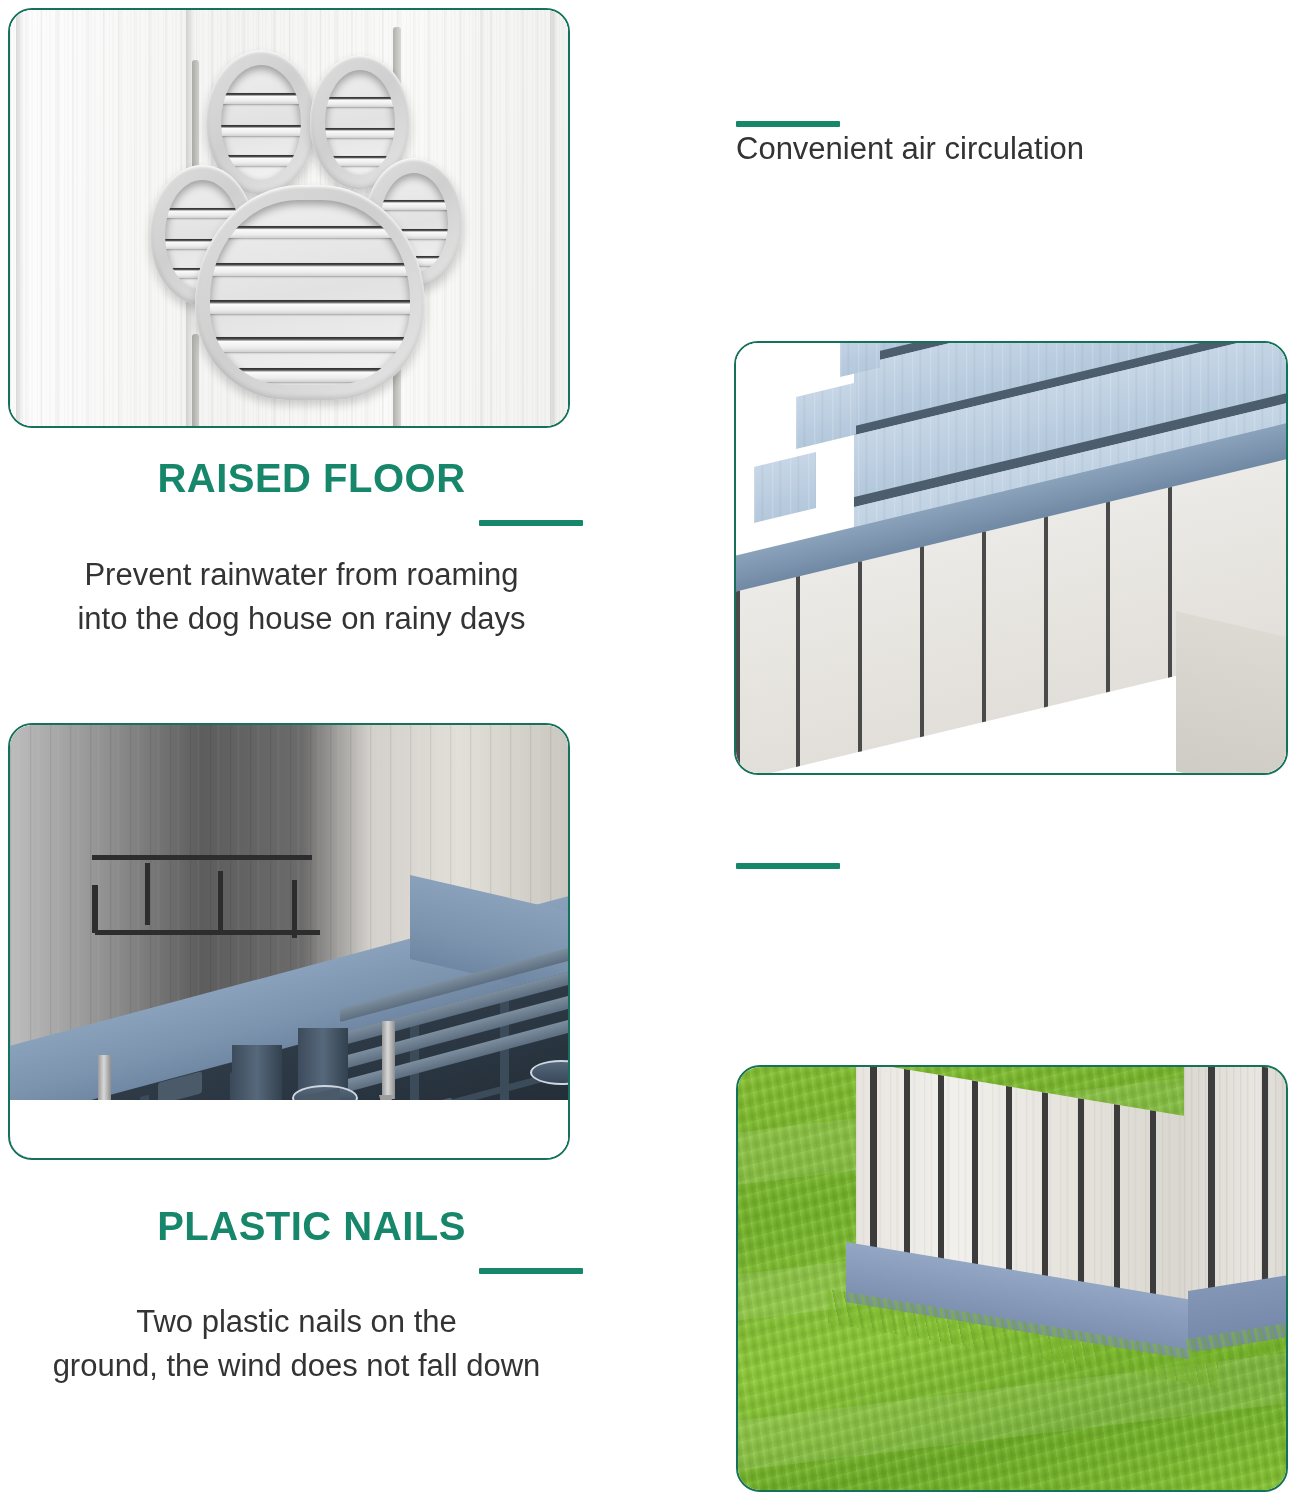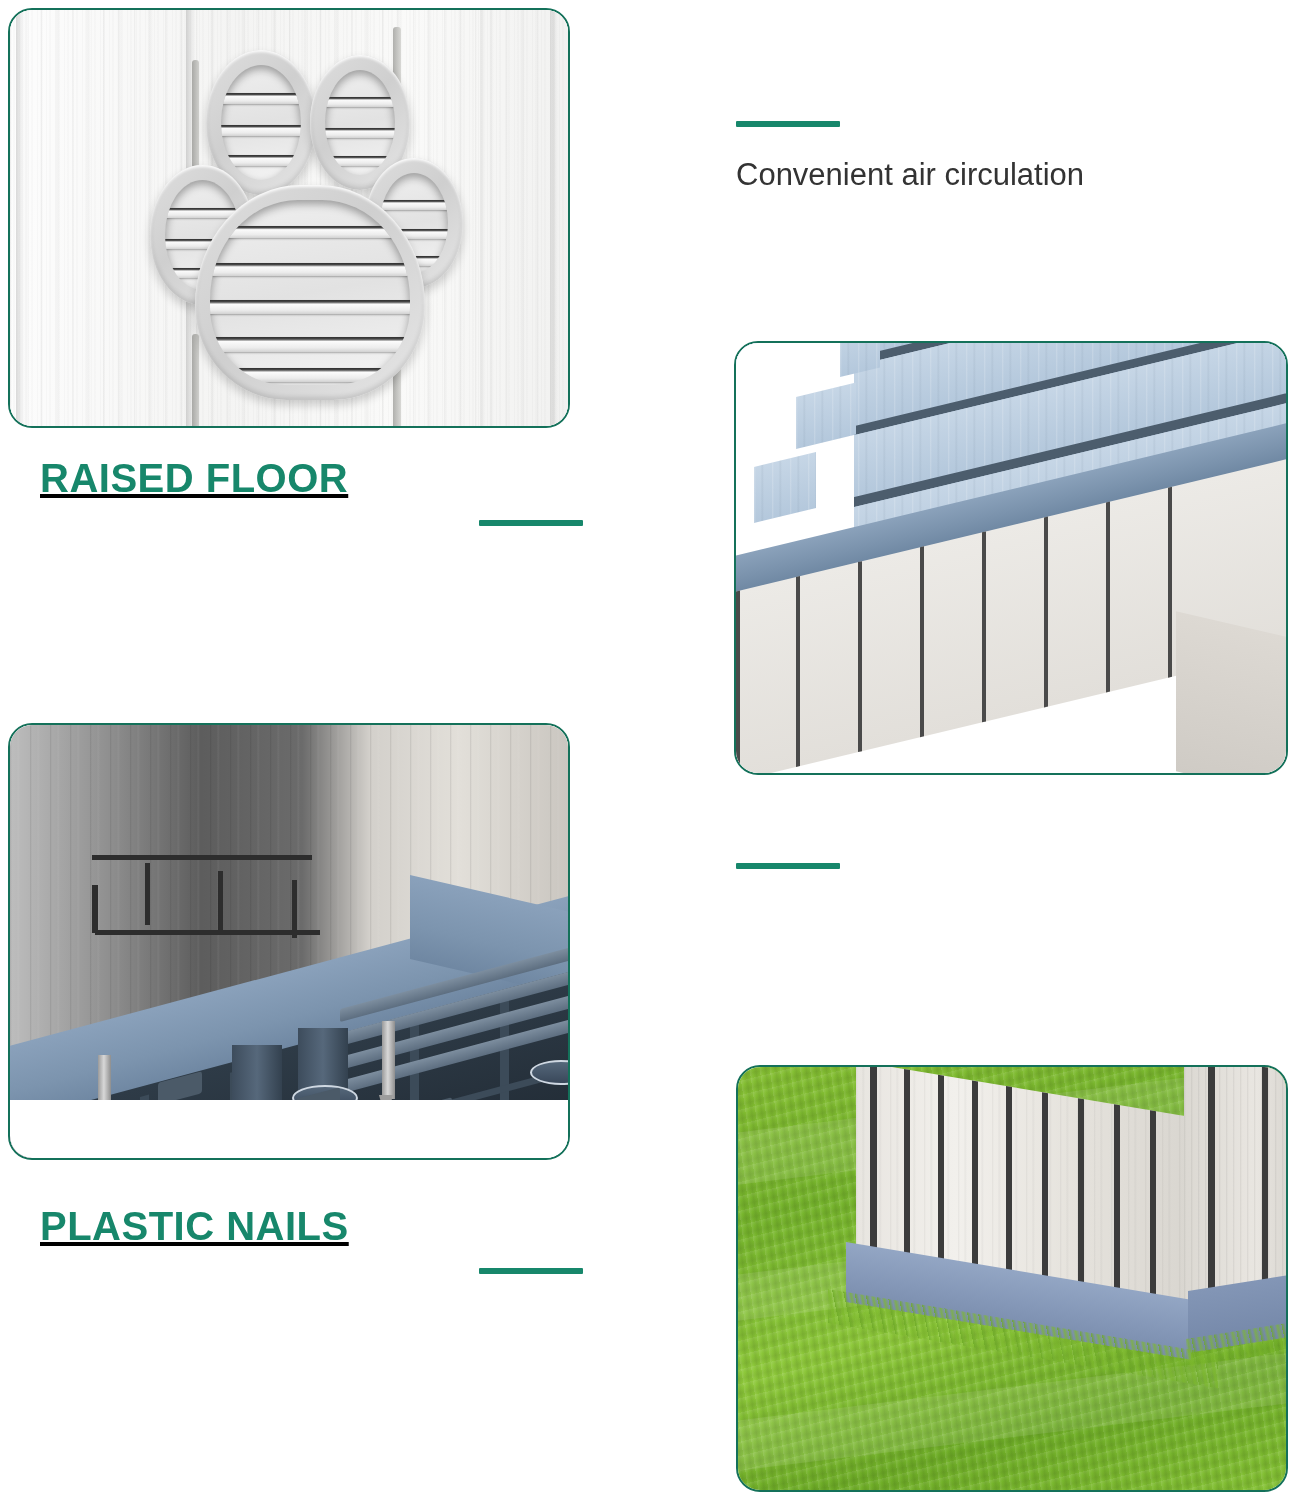--- a/index.html
+++ b/index.html
@@ -39,21 +39,21 @@
     height:6px;width:104px;background:#17876b;
     margin-top:18px;border-radius:1px;
   }
   .body{
     color:#333333;
     font-size:31px;
     line-height:44px;
     margin:0;
     white-space:pre-line;
   }
-  .align-right{text-align:left;text-decoration:underline;}
+  .align-right{text-align:center;}
   .align-right .rule{margin-left:auto;}
   .align-center{text-align:center;}
   .align-left{text-align:left;}
 
   
   .wood-white{
     position:absolute;inset:0;
     background:
       repeating-linear-gradient(90deg,
         rgba(0,0,0,.045) 0px, rgba(0,0,0,0) 1px, rgba(0,0,0,0) 3px,
@@ -259,24 +259,28 @@
         </div>
 
       </div>
     </div>
   </div>
 
   <div class="txtblock align-right" style="left:40px;top:455px;width:543px;">
     <div class="heading">RAISED FLOOR</div>
     <div class="rule"></div>
   </div>
+  <div class="txtblock align-center" style="left:20px;top:553px;width:563px;">
+    <div class="body">Prevent rainwater from roaming
+into the dog house on rainy days</div>
+  </div>
 
   <div class="txtblock align-left" style="left:736px;top:103px;width:540px;">
     <div class="rule"></div>
-    <div class="body" style="margin-top:26px;">Convenient air circulation</div>
+    <div class="body" style="">Convenient air circulation</div>
   </div>
 
   <div class="panel" id="panel-roof" style="left:734px;top:341px;width:554px;height:434px;">
     <div class="panel-inner">
       <div class="sky"></div>
 
       <div class="roof-surface" style="left:-40px;top:-10px;width:700px;height:360px;transform:skewY(-13.5deg);transform-origin:left top;">
         <div class="roof-plank" style="left:0;top:6px;width:700px;height:56px;"></div>
         <div class="roof-seam" style="left:0;top:62px;width:700px;height:9px;"></div>
         <div class="roof-plank" style="left:0;top:71px;width:700px;height:60px;"></div>
@@ -361,20 +365,24 @@
       <div class="nail-tip" style="left:369px;top:370px;"></div>
 
       <div style="position:absolute;left:0;bottom:0;width:562px;height:58px;background:#fff;"></div>
     </div>
   </div>
 
   <div class="txtblock align-right" style="left:40px;top:1203px;width:543px;">
     <div class="heading">PLASTIC NAILS</div>
     <div class="rule"></div>
   </div>
+  <div class="txtblock align-center" style="left:10px;top:1300px;width:573px;">
+    <div class="body">Two plastic nails on the
+ground, the wind does not fall down</div>
+  </div>
 
   <div class="txtblock align-left" style="left:736px;top:845px;width:545px;">
     <div class="rule"></div>
   </div>
 
   <div class="panel" id="panel-grass" style="left:736px;top:1065px;width:552px;height:427px;">
     <div class="panel-inner">
       <div class="lawn"></div>
       <div class="mow" style="left:-60px;top:30px;width:700px;height:52px;transform:rotate(-7deg);"></div>
       <div class="mow" style="left:-60px;top:172px;width:700px;height:46px;transform:rotate(-7deg);"></div>

